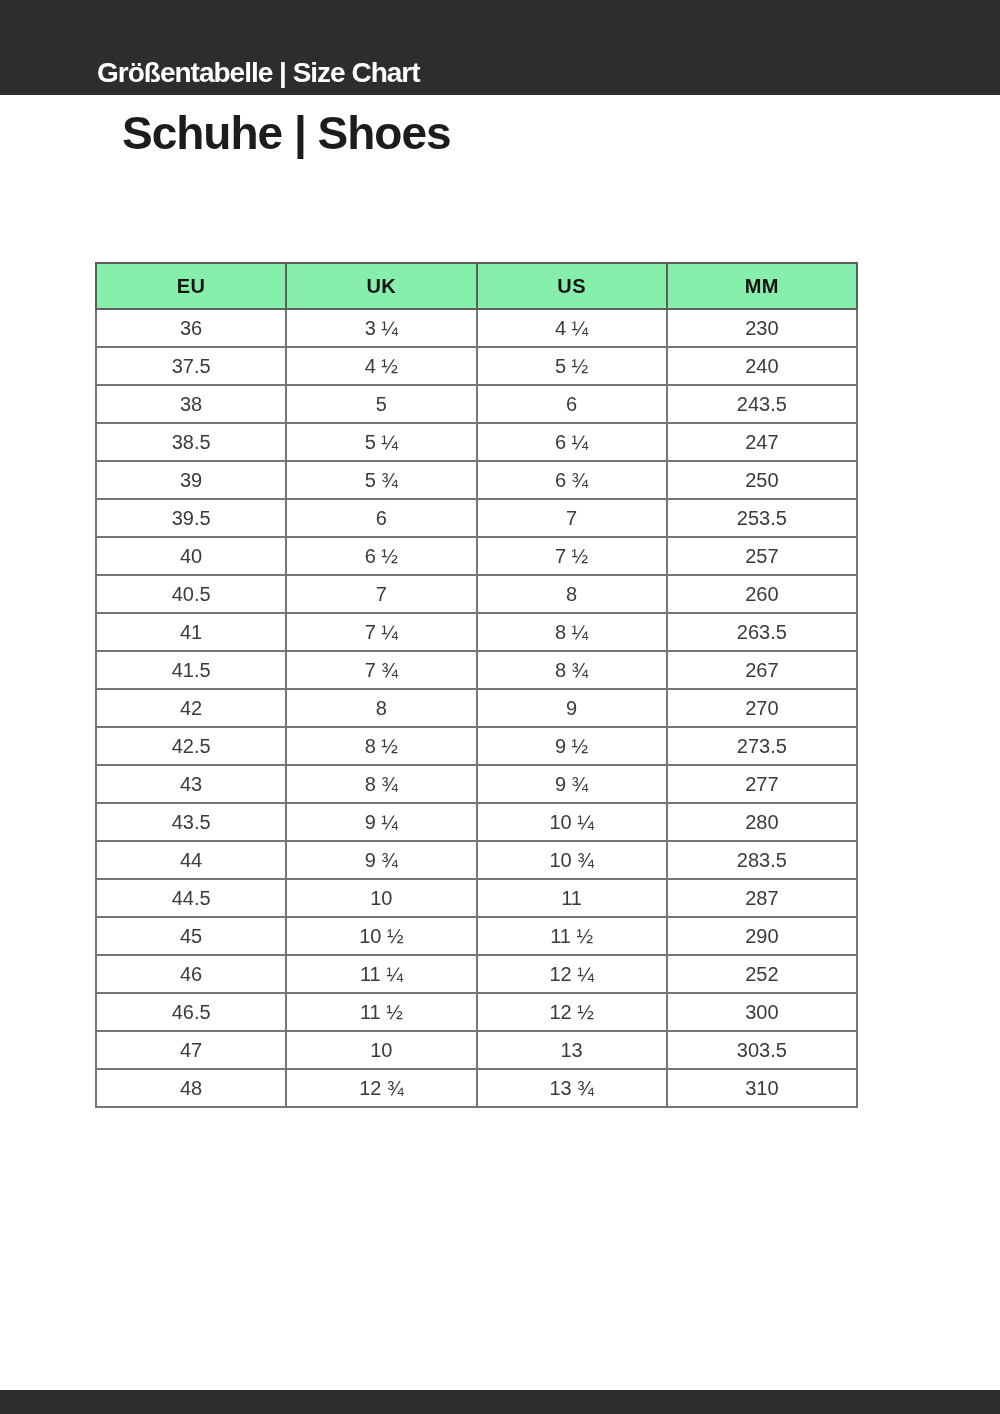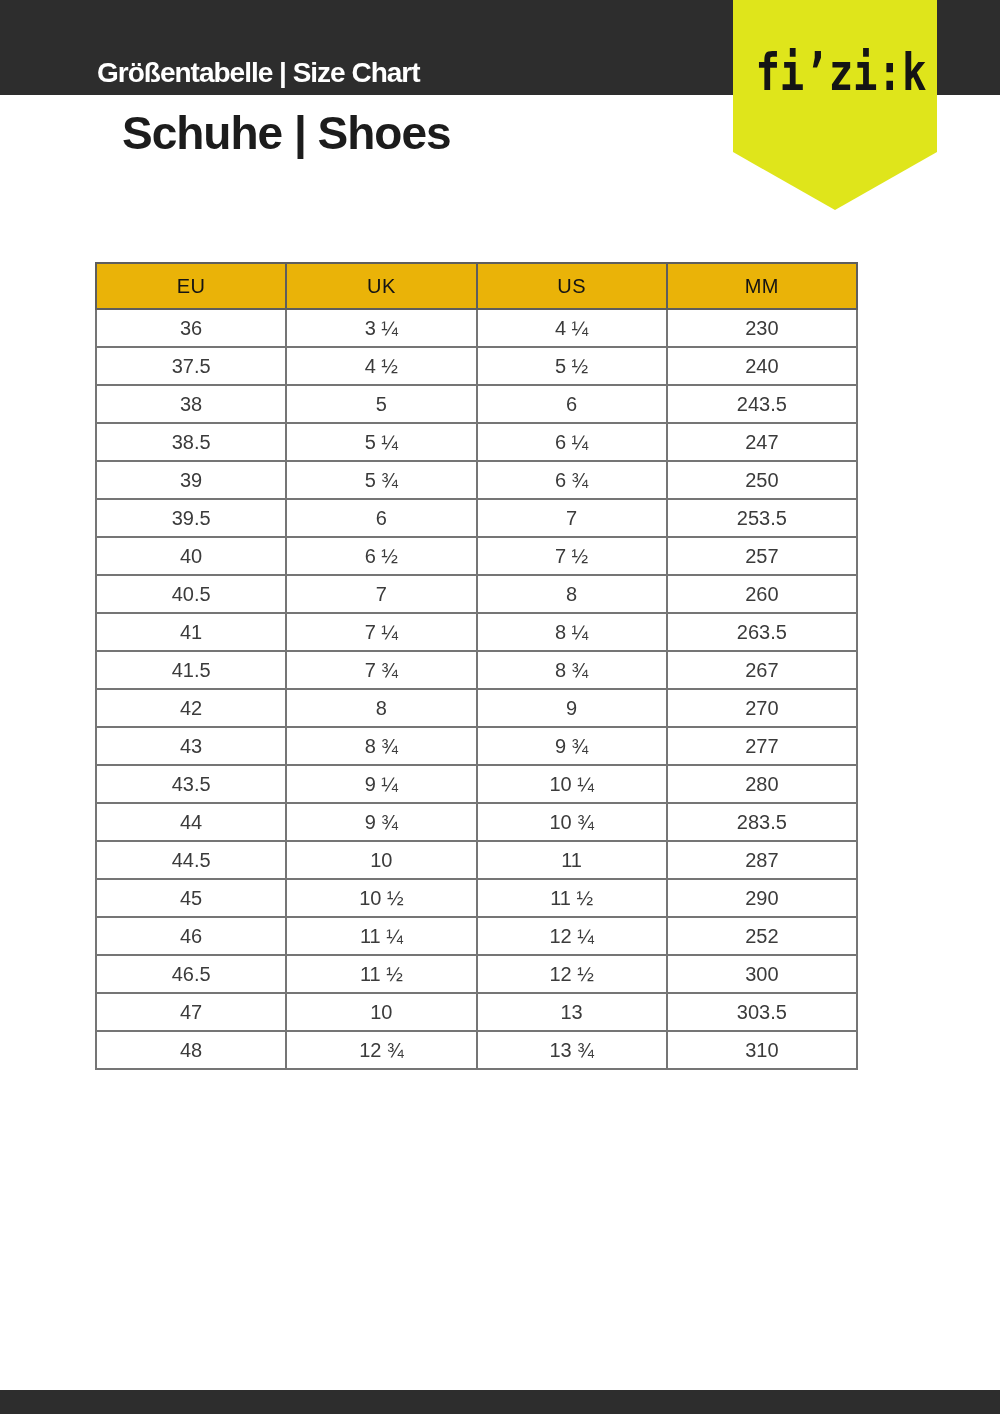--- a/index.html
+++ b/index.html
@@ -79,24 +79,24 @@
 
   .size-table th, .size-table td {
     border: 2px solid #757575;
     text-align: center;
     vertical-align: middle;
     width: 25%;
   }
 
   .size-table th {
     height: 46px;
-    background: #eab308;
+    background: #86efac;
     color: #141414;
     font-size: 20px;
-    font-weight: 400;
+    font-weight: 700;
     letter-spacing: 0.5px;
     border-color: #5e5e5e;
   }
 
   .size-table td {
     height: 38px;
     background: #ffffff;
     color: #3b3b3b;
     font-size: 20px;
     font-weight: 400;
@@ -113,23 +113,20 @@
 <body>
 
 <div class="page">
 
   <div class="top-band"></div>
 
   <h1 class="title">Größentabelle | Size Chart</h1>
 
   <h2 class="subtitle">Schuhe | Shoes</h2>
 
-  <div class="ribbon">
-    <span class="logo-text">fi’zi:k</span>
-  </div>
 
   <table class="size-table">
     <thead>
       <tr id="header-row">
           <th>EU</th>
           <th>UK</th>
           <th>US</th>
           <th>MM</th>
         </tr>
     </thead>
@@ -194,20 +191,26 @@
           <td>8 ¾</td>
           <td>267</td>
         </tr>
         <tr>
           <td>42</td>
           <td>8</td>
           <td>9</td>
           <td>270</td>
         </tr>
         <tr>
+          <td>42.5</td>
+          <td>8 ½</td>
+          <td>9 ½</td>
+          <td>273.5</td>
+        </tr>
+        <tr>
           <td>43</td>
           <td>8 ¾</td>
           <td>9 ¾</td>
           <td>277</td>
         </tr>
         <tr>
           <td>43.5</td>
           <td>9 ¼</td>
           <td>10 ¼</td>
           <td>280</td>

